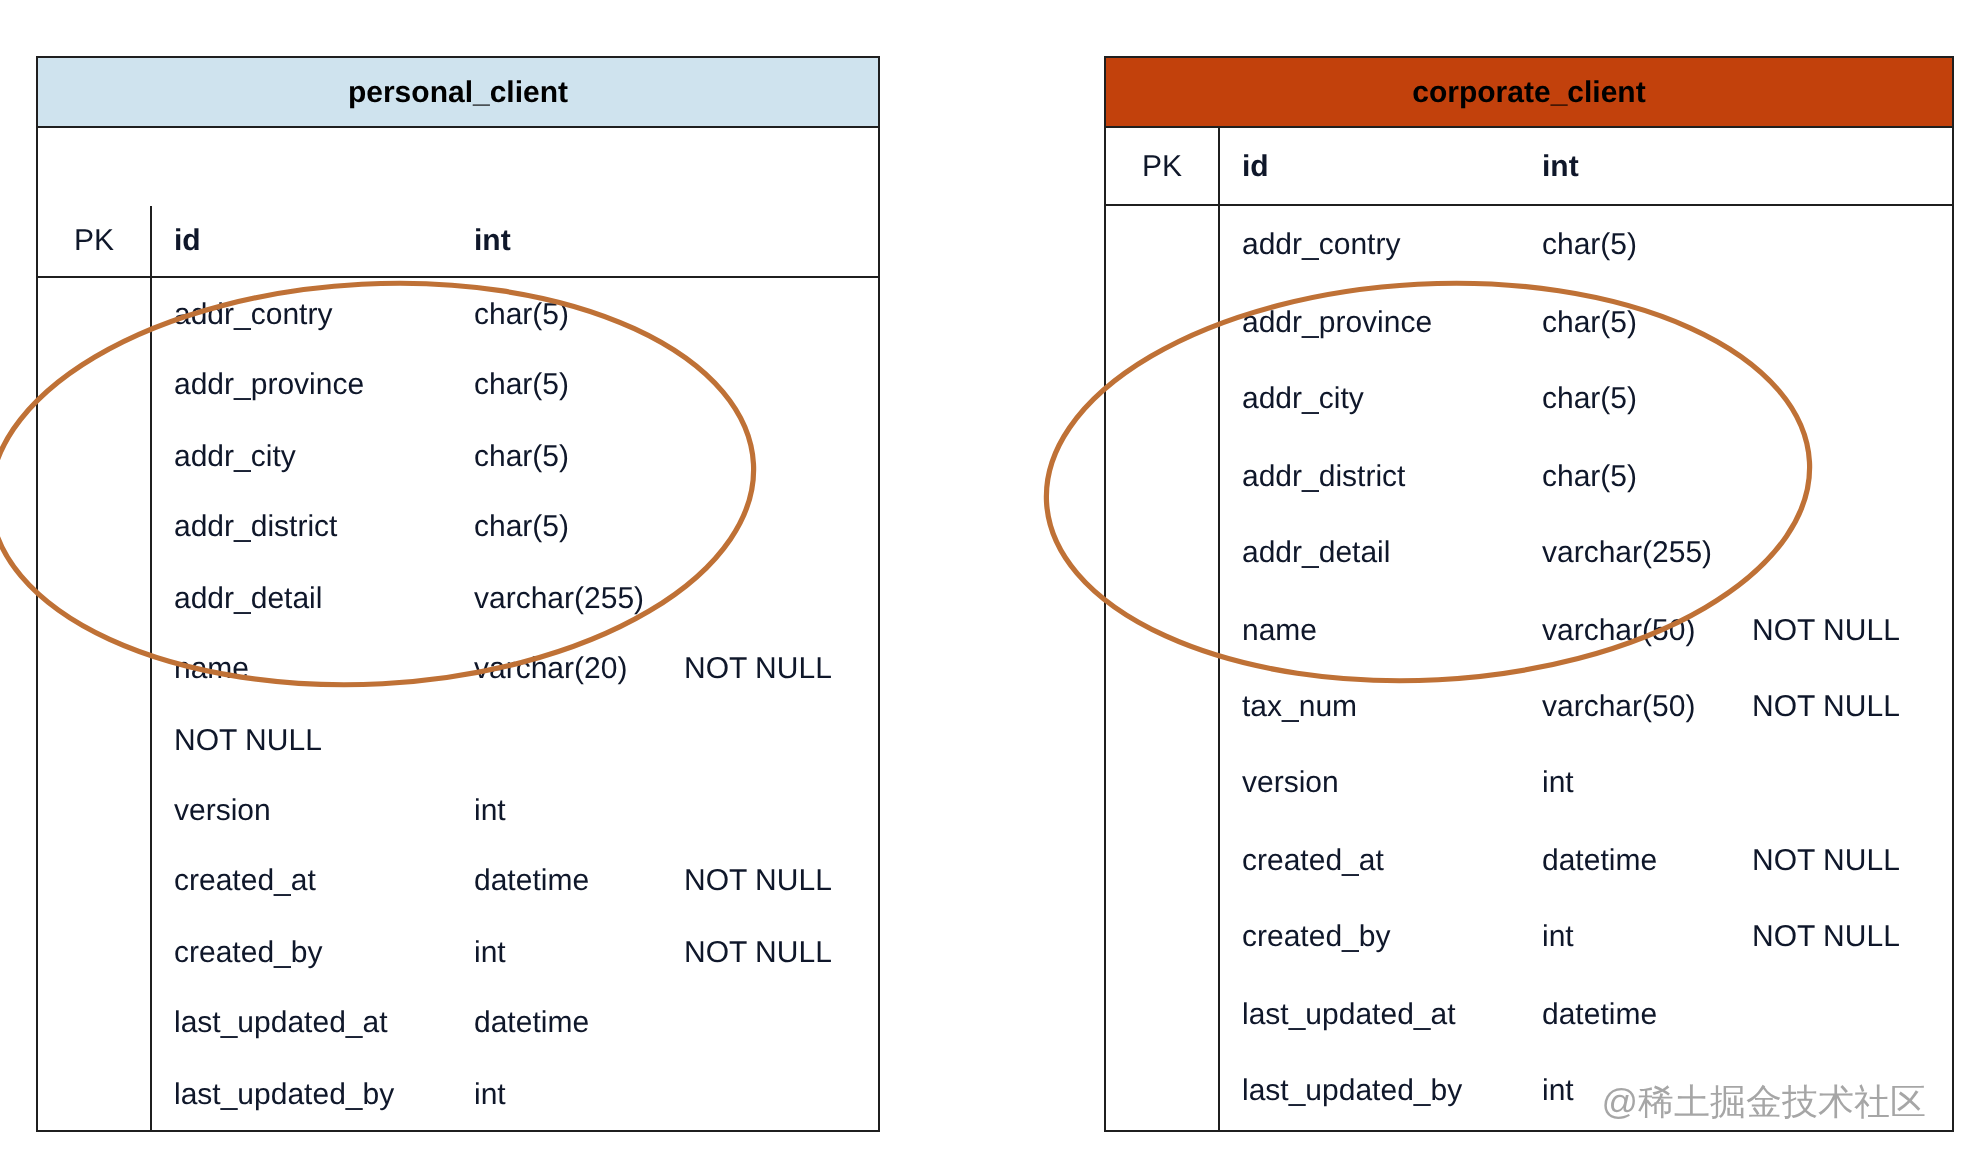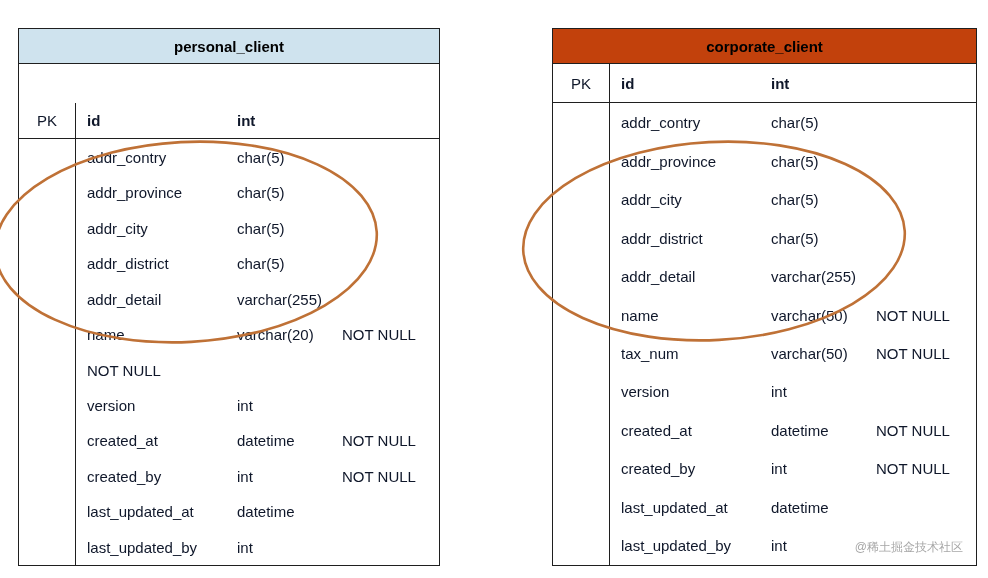--- a/index.html
+++ b/index.html
@@ -60,21 +60,21 @@
   .overlay {
     position:absolute; inset:0;
     width:988px; height:578px;
     z-index:2;
     pointer-events:none;
   }
   .watermark {
     position:absolute;
     top:539px;
     right:25px;
-    font-size:12px;
+    font-size:18px;
     color:rgba(150,150,150,0.85);
     z-index:3;
     white-space:nowrap;
   }
 </style>
 </head>
 <body>
 
 <div class="canvas">
 

